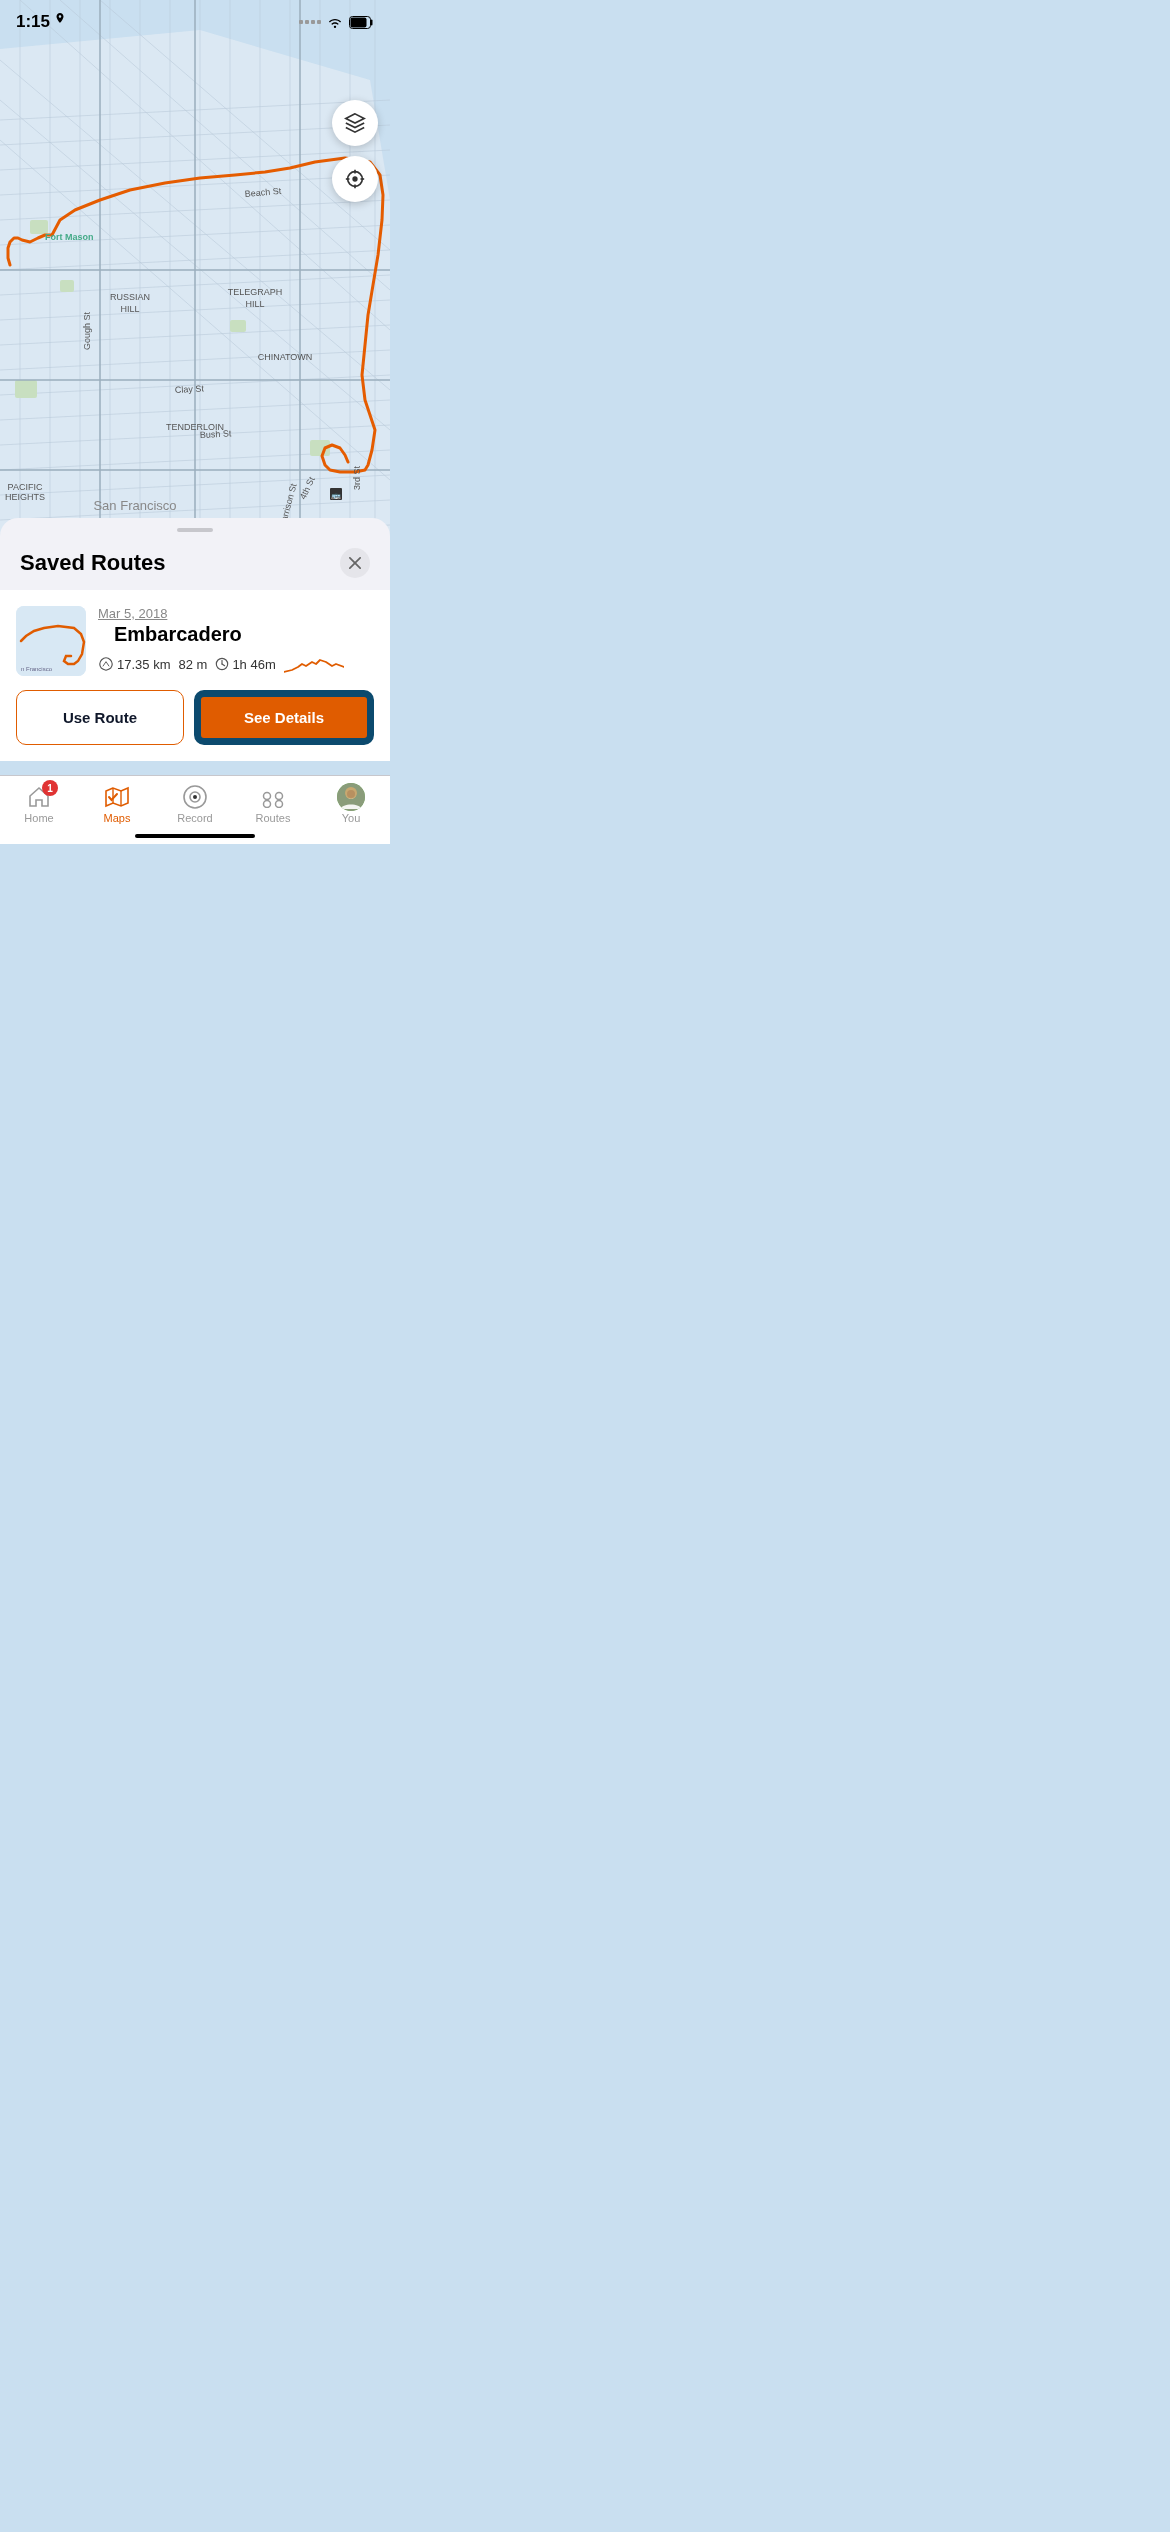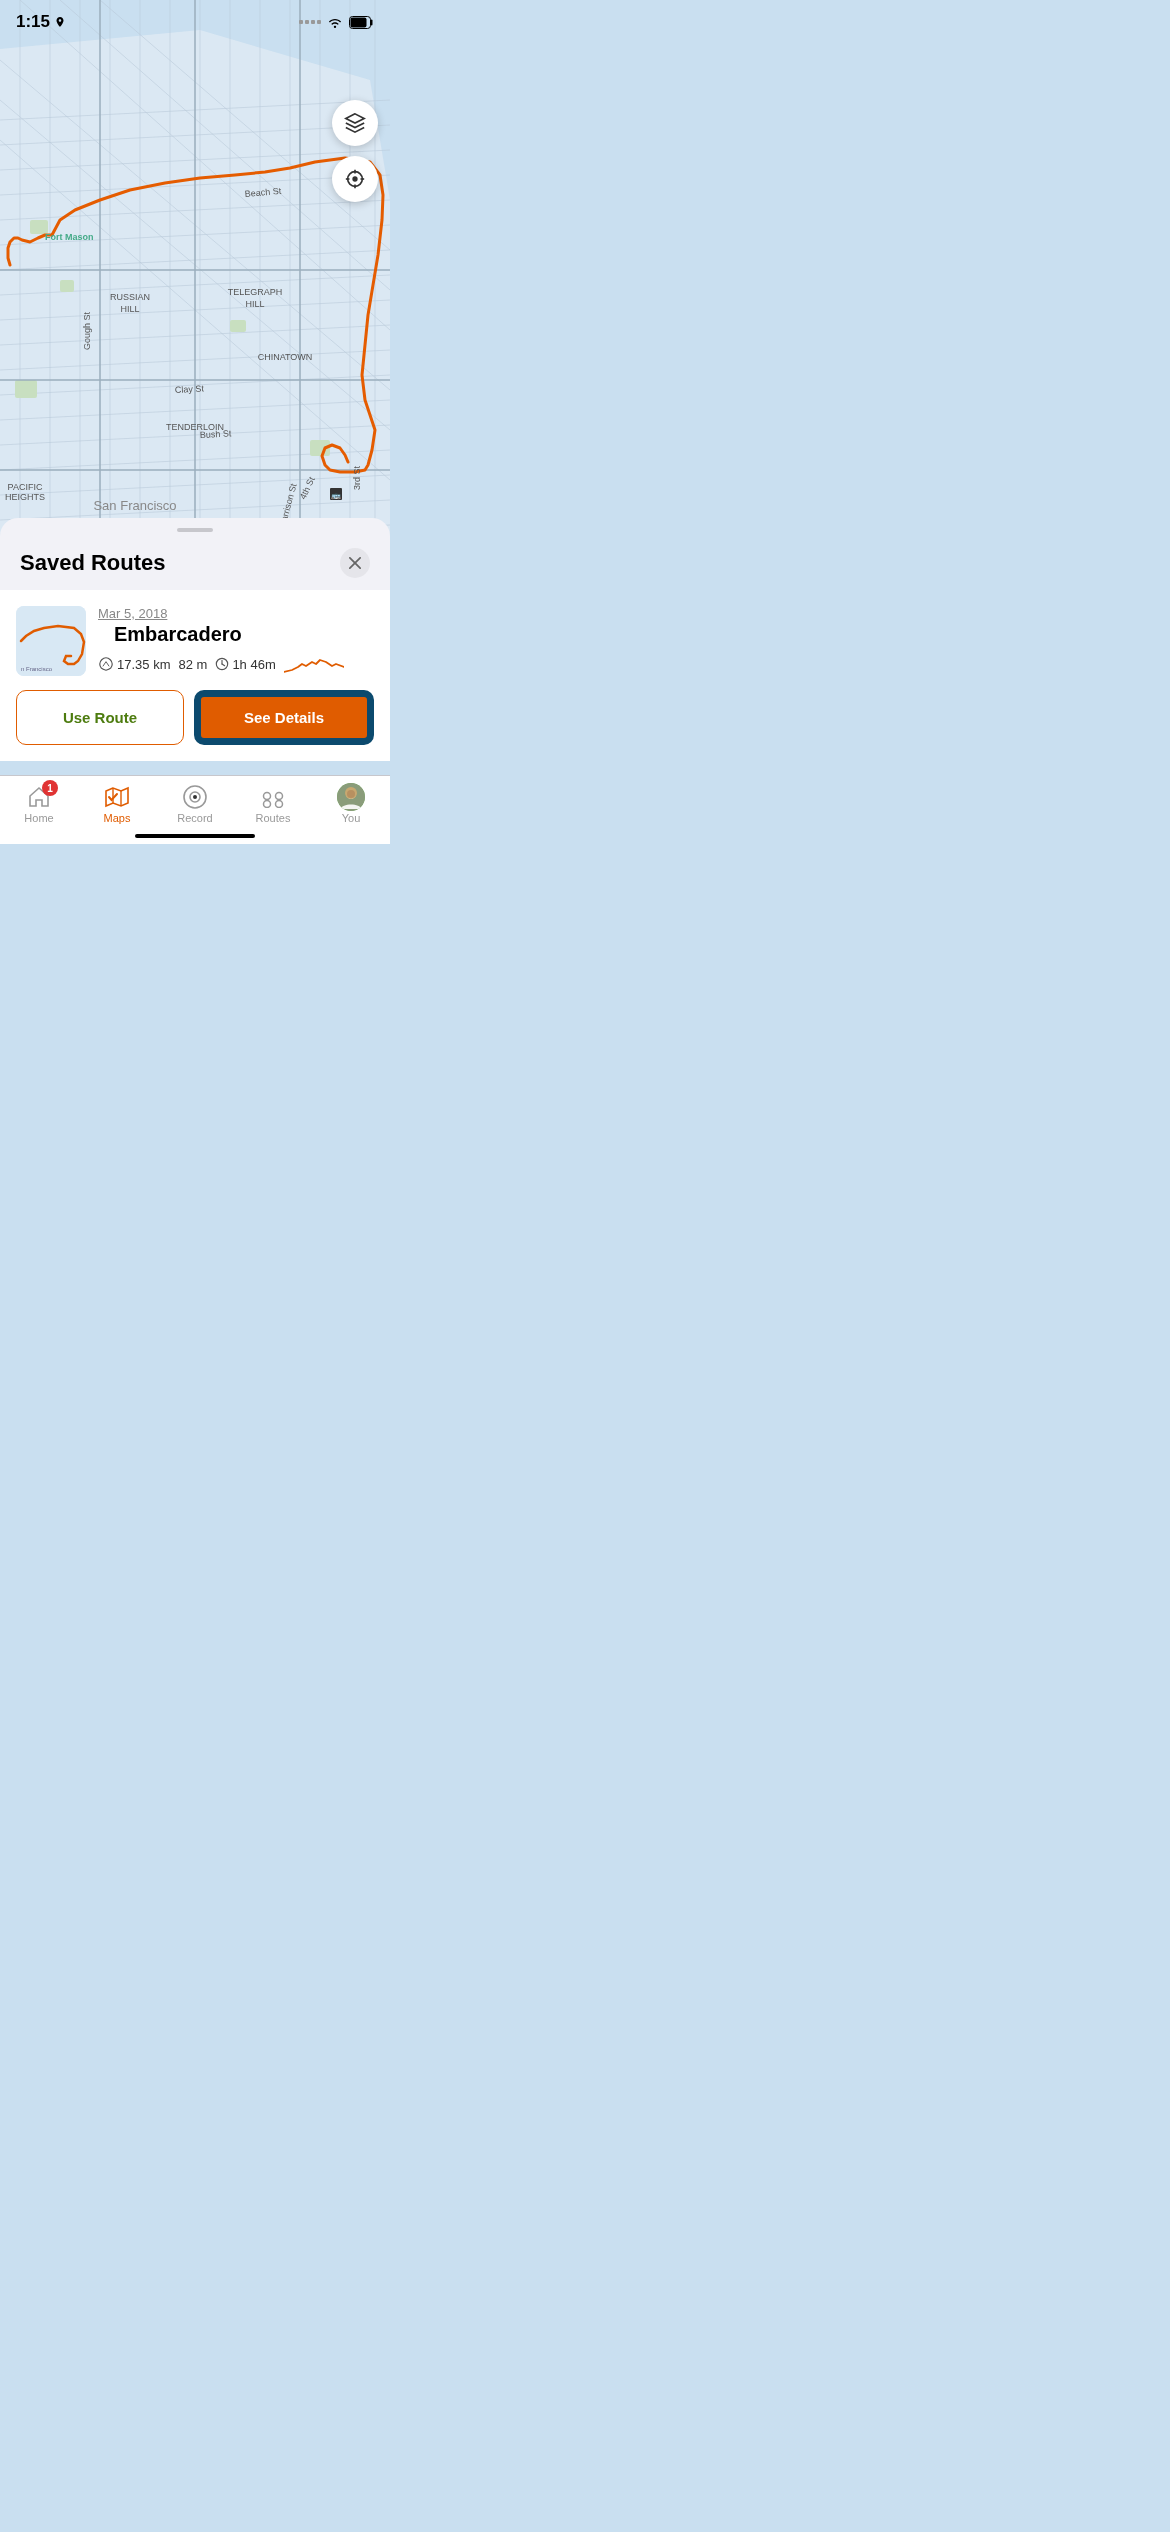--- a/index.html
+++ b/index.html
@@ -22,21 +22,20 @@
       align-items: center;
       justify-content: space-between;
       padding: 0 16px;
       z-index: 100;
     }
     .status-time {
       font-size: 17px;
       font-weight: 600;
       color: #000;
       display: flex;
-      align-items: center;
       gap: 4px;
     }
     .status-icons {
       display: flex;
       align-items: center;
       gap: 6px;
     }
     .signal-dots {
       display: flex; gap: 2px; align-items: flex-end;
     }
@@ -175,21 +174,21 @@
       display: flex;
       gap: 10px;
       margin-top: 4px;
     }
     .btn-use-route {
       flex: 1;
       padding: 12px;
       border: 1.5px solid #e05c00;
       border-radius: 10px;
       background: #fff;
-      color: #4d7c0f;
+      color: #0f172a;
       font-size: 15px;
       font-weight: 600;
       text-align: center;
       cursor: pointer;
     }
     .btn-see-details {
       flex: 1;
       padding: 12px;
       border: 7px solid #0c4a6e;
       border-radius: 10px;

